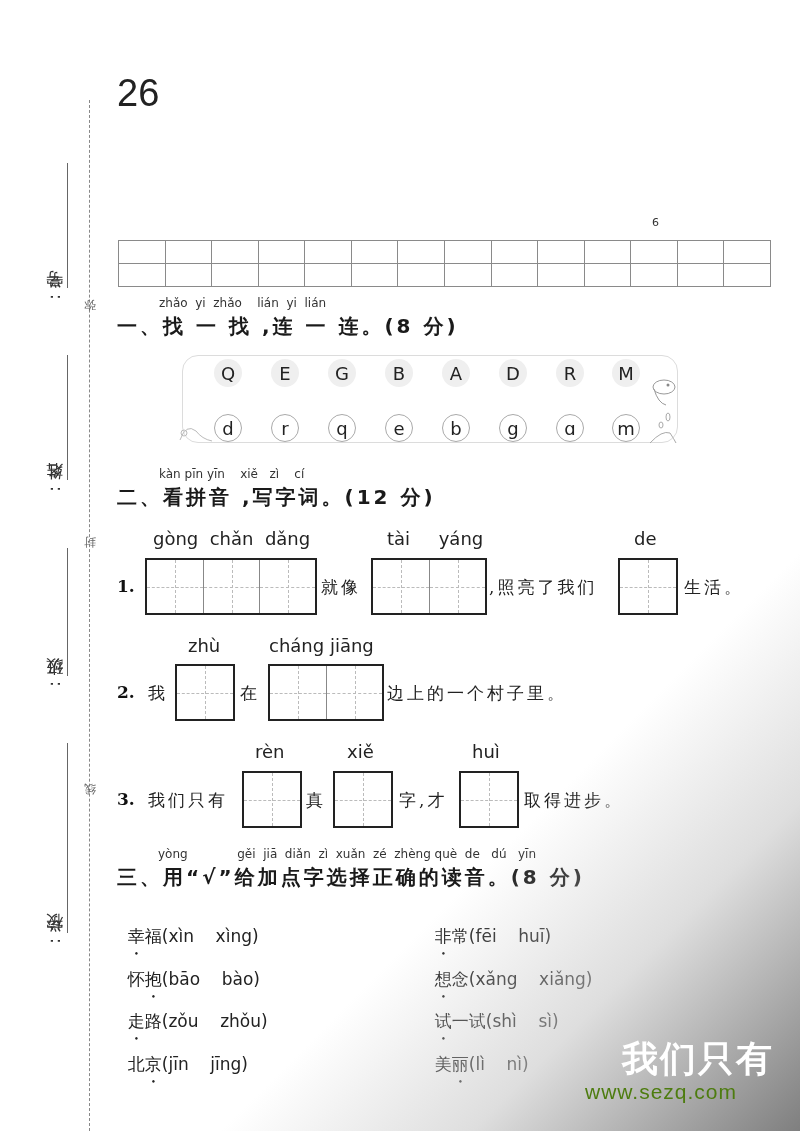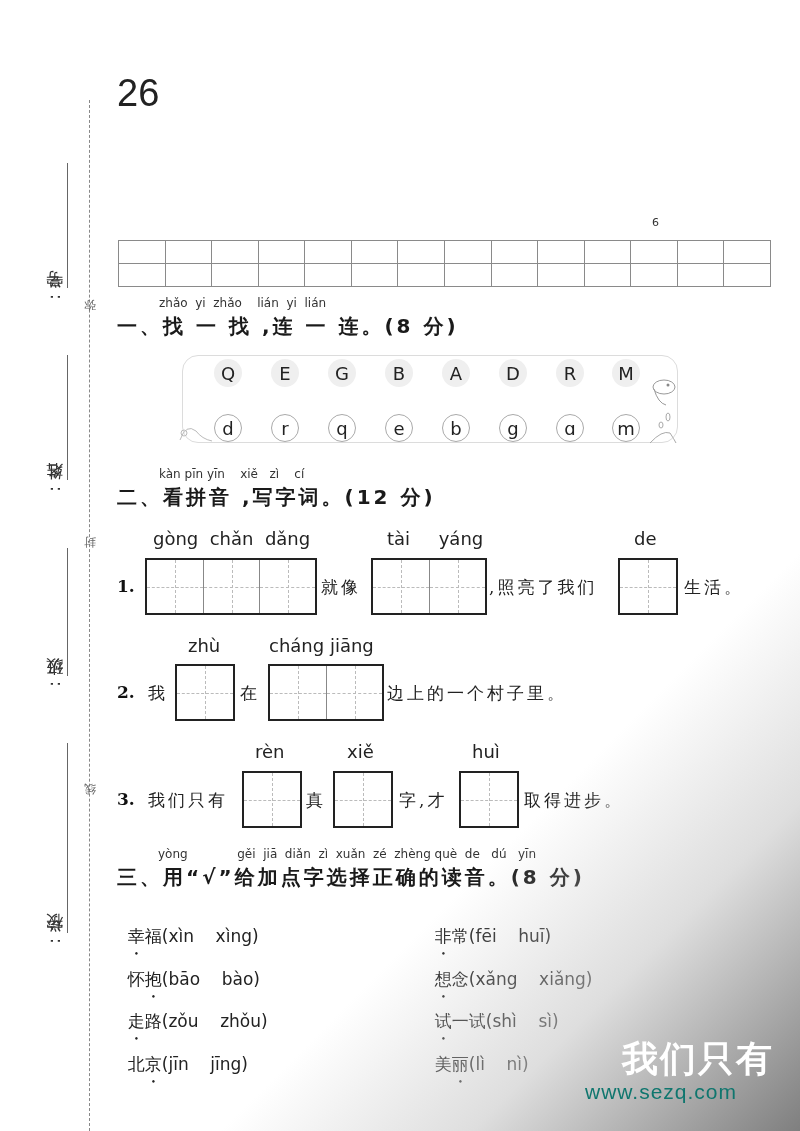--- a/index.html
+++ b/index.html
@@ -61,21 +61,21 @@
   .q-text { font-size: 17px; font-family: "DejaVu Serif", serif; color: #222; white-space: nowrap; letter-spacing: 3px; }
   .box-py { font-size: 18px; color: #222; white-space: pre; font-family: "DejaVu Sans", sans-serif; }
 
   
   .choice { font-size: 17px; white-space: pre; font-family: "DejaVu Sans", sans-serif; color: #222; }
   .choice .hz { font-family: "DejaVu Serif", serif; position: relative; }
   .choice .hz.dot::after { content: "•"; position: absolute; left: 50%; bottom: -13px; transform: translateX(-50%); font-size: 9px; color: #222; }
 
   
   .wm-title { left: 622px; top: 1035px; font-size: 36px; font-weight: bold; color: #ffffff; letter-spacing: 2px; }
-  .wm-url { left: 585px; top: 1080px; font-size: 21px; color: #0f766e; letter-spacing: 1px; font-family: "Liberation Sans", sans-serif; }
+  .wm-url { left: 585px; top: 1080px; font-size: 21px; color: #4d7c0f; letter-spacing: 1px; font-family: "Liberation Sans", sans-serif; }
 </style>
 </head>
 <body>
 
 <div class="abs page-num">26</div>
 
 <div class="abs dotted-line"></div>
 
 <div class="abs side-line" style="left:67px; top:163px; height:125px;"></div>
 <div class="abs side-label" style="left:42px; top:293px;">学号:</div>

